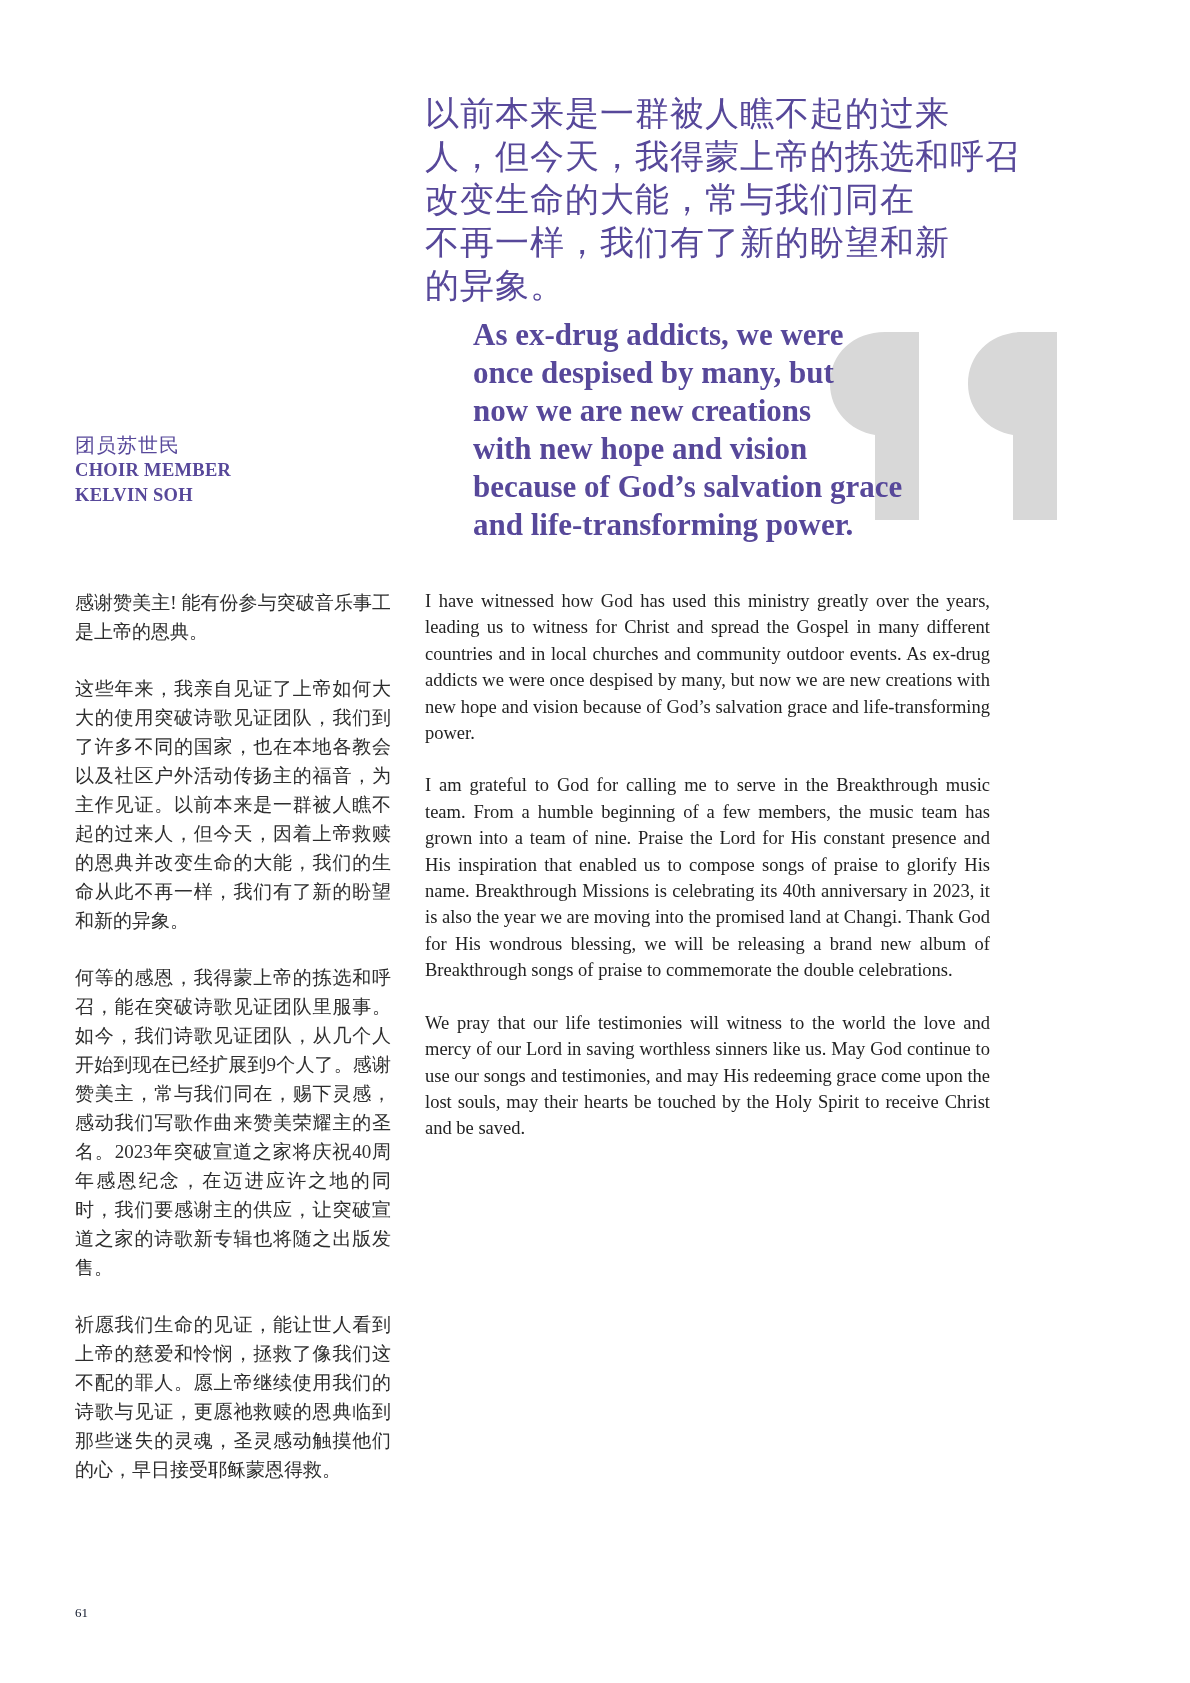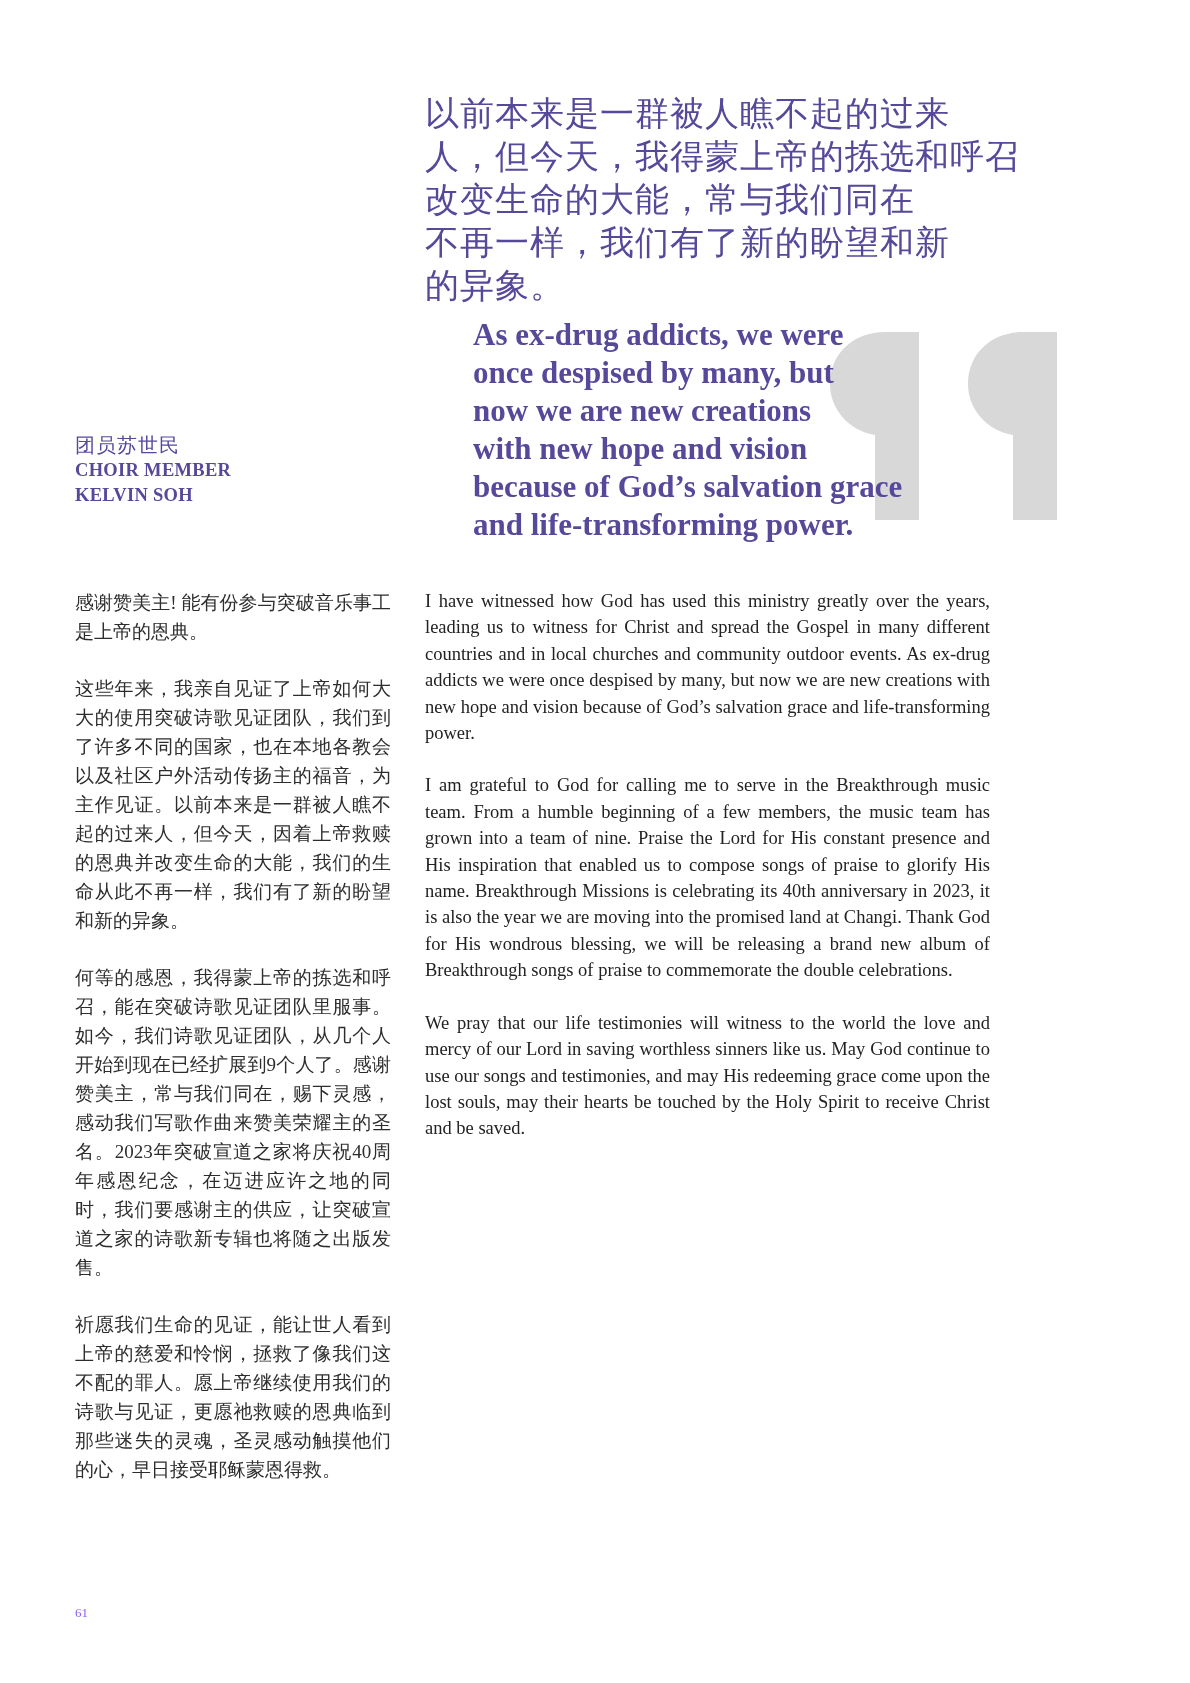--- a/index.html
+++ b/index.html
@@ -94,21 +94,21 @@
     font-size:18.5px;
     line-height:26.4px;
     text-align:justify;
   }
   .col-en p{margin:0 0 26px 0;}
   .page-number{
     position:absolute;
     left:75px;
     top:1605px;
     font-size:13px;
-    color:#8b5cf6;
+    color:#0f172a;
     z-index:2;
   }
 </style>
 </head>
 <body>
 
 <div class="page">
 
   <div class="quote-graphic">
     <svg width="228" height="188" viewBox="0 0 228 188" xmlns="http://www.w3.org/2000/svg">

